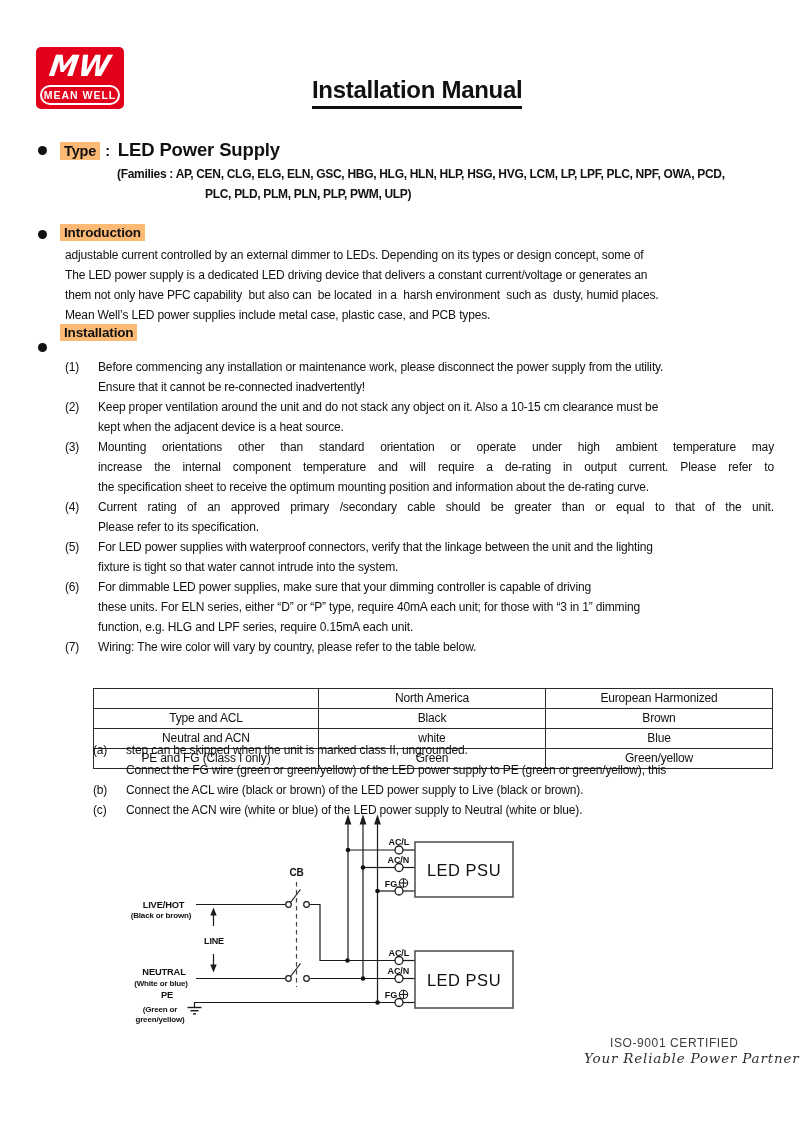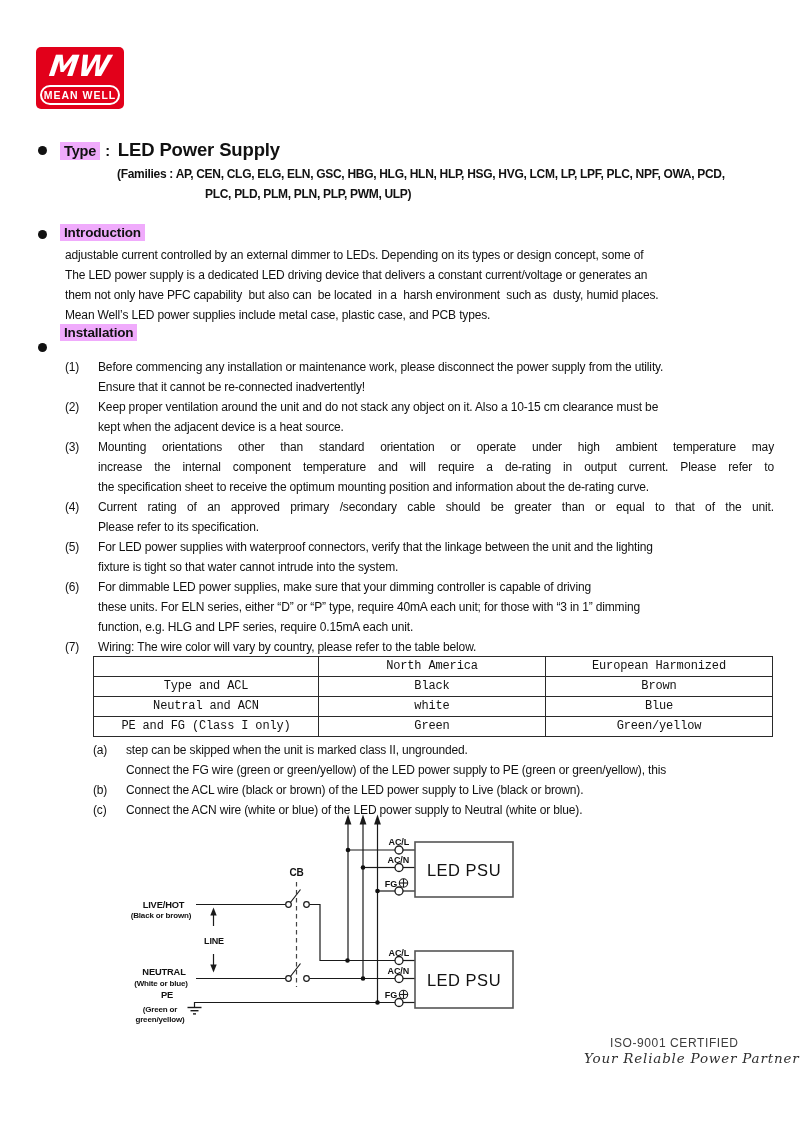--- a/index.html
+++ b/index.html
@@ -20,21 +20,21 @@
     position:absolute;left:4px;right:4px;bottom:4px;height:16px;border:2px solid #fff;
     border-radius:10px;display:flex;align-items:center;justify-content:center;
   }
   .logo .mwname{color:#fff;font-weight:bold;font-size:10.5px;letter-spacing:1px;line-height:1;}
   
   .title{
     left:312px;top:76px;font-size:24px;font-weight:bold;letter-spacing:-0.3px;
     border-bottom:3px solid #111;padding-bottom:2px;
   }
   .bullet{width:9px;height:9px;border-radius:50%;background:#111;}
-  .hl{background:#f0abfc;padding:1px 4px;}
+  .hl{background:#fdba74;padding:1px 4px;}
   .b{font-weight:bold;}
   .typeline{left:60px;top:139px;font-size:14.5px;}
   .typeline .colon{margin:0 8px 0 5px;font-weight:bold;}
   .typeval{font-size:18.5px;font-weight:bold;}
   .famline{font-weight:bold;font-size:12px;letter-spacing:-0.3px;white-space:pre;}
   .sechead{font-size:13.5px;font-weight:bold;}
   .para{font-size:12px;line-height:20px;}
   .nline{white-space:pre;}
   .items{font-size:12px;line-height:20px;}
   .item{display:flex;align-items:flex-start;}
@@ -57,20 +57,21 @@
 
 <div class="page">
 
   <div class="abs logo">
     <div class="mw">MW</div>
     <div class="mwbox">
       <span class="mwname">MEAN WELL</span>
     </div>
   </div>
 
+  <div class="abs title">Installation Manual</div>
 
   <div class="abs bullet" style="left:38px;top:146px;"></div>
   <div class="abs typeline">
     <span class="hl b">Type</span><span class="colon">:</span><span class="typeval">LED Power Supply</span>
   </div>
   <div class="abs famline" style="left:117px;top:167px;">(Families : AP, CEN, CLG, ELG, ELN, GSC, HBG, HLG, HLN, HLP, HSG, HVG, LCM, LP, LPF, PLC, NPF, OWA, PCD,</div>
   <div class="abs famline" style="left:205px;top:187px;">PLC, PLD, PLM, PLN, PLP, PWM, ULP)</div>
 
   <div class="abs bullet" style="left:38px;top:230px;"></div>
   <div class="abs sechead hl" style="left:60px;top:224px;">Introduction</div>
@@ -130,21 +131,21 @@
       </div>
     </div>
     <div class="item">
       <span class="inum">(7)</span>
       <div class="itext">
         <div class="nline">Wiring: The wire color will vary by country, please refer to the table below.</div>
       </div>
     </div>
   </div>
 
-  <div class="abs" style="left:93px;top:656px;font-family:Liberation Mono, monospace;">
+  <div class="abs" style="left:93px;top:688px;">
     <table class="wiring">
       <colgroup>
           <col style="width:225px">
           <col style="width:227px">
           <col style="width:227px">
         </colgroup>
       <tbody>
           <tr>
         <td></td>
         <td>North America</td>

